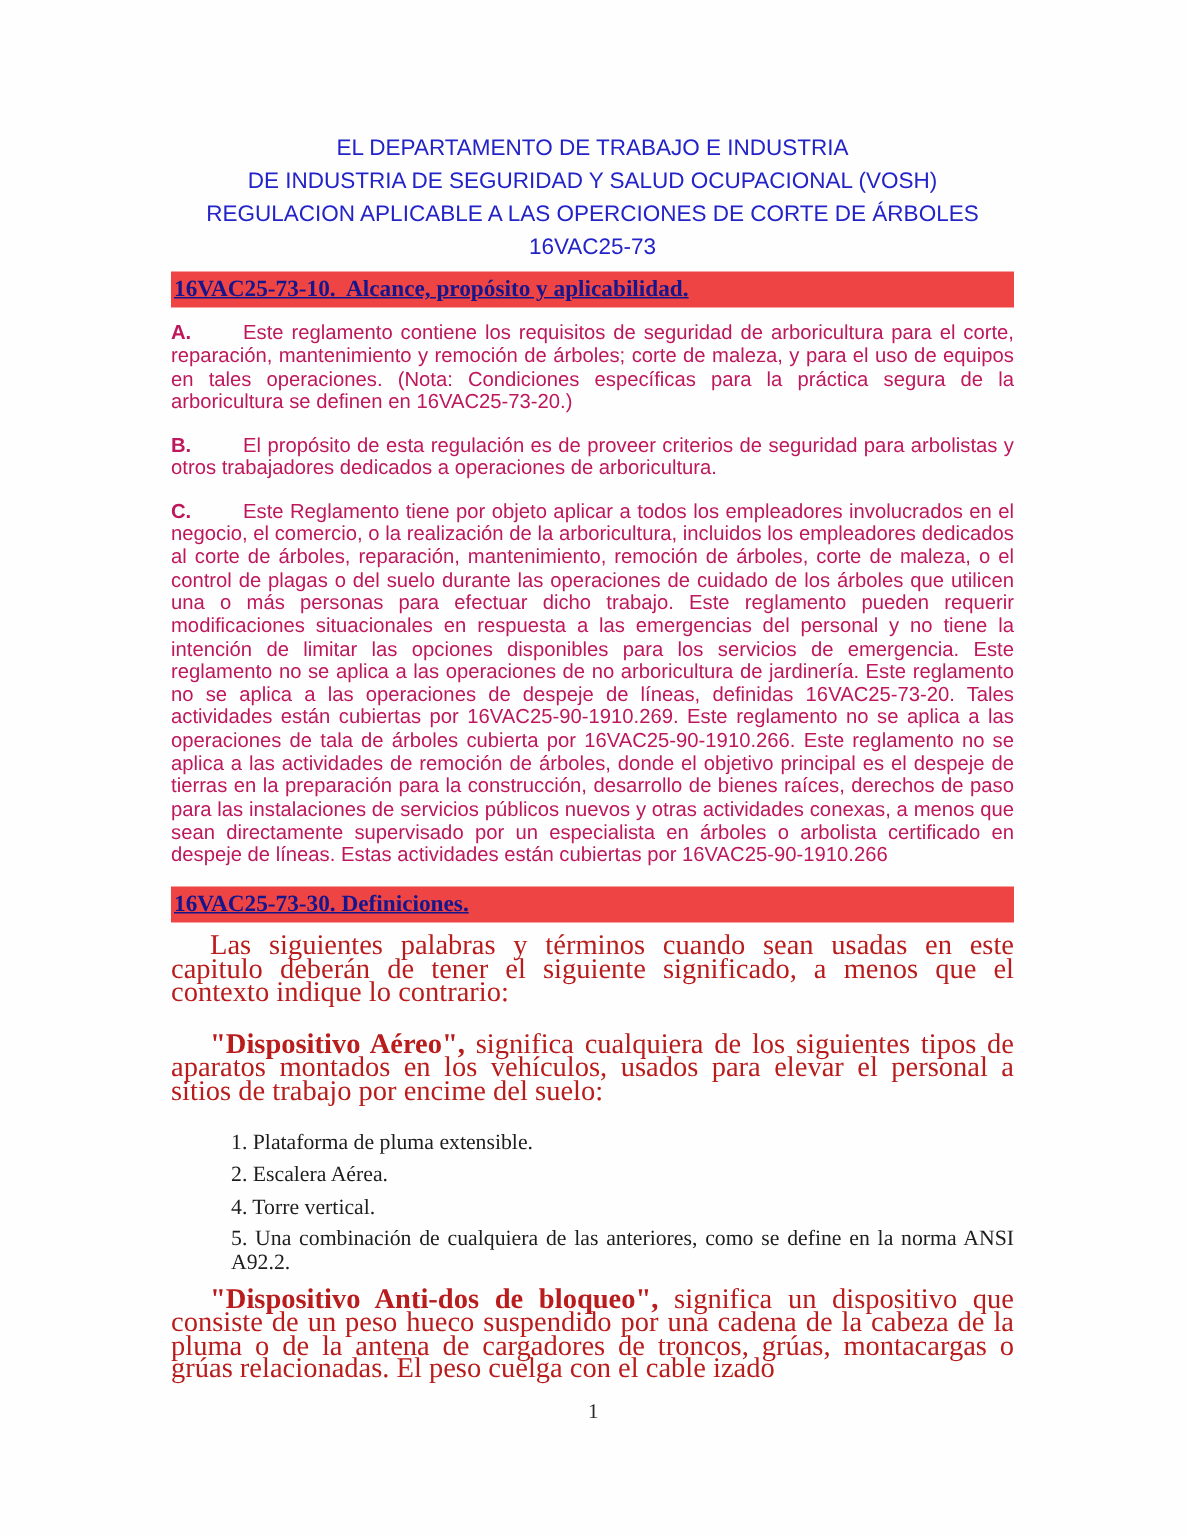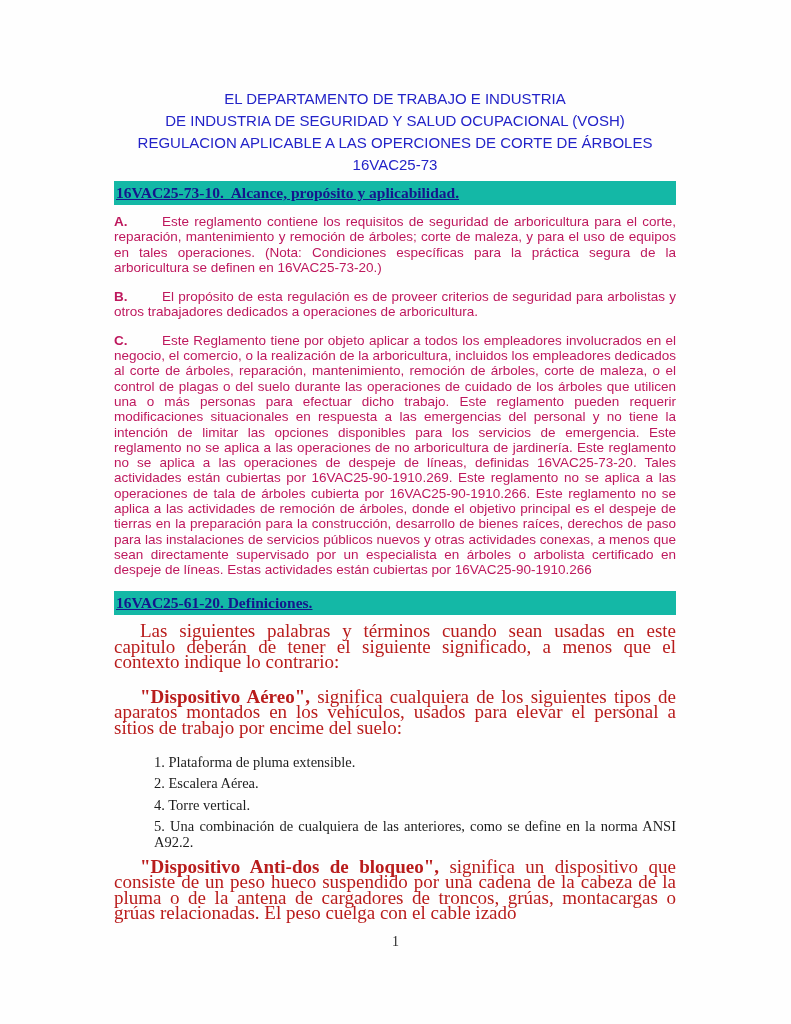--- a/index.html
+++ b/index.html
@@ -21,21 +21,21 @@
   .doc-title {
     font-family: "Liberation Sans", sans-serif;
     font-weight: normal;
     font-size: 15px;
     line-height: 22px;
     text-align: center;
     color: #2323c8;
   }
   
   .section-heading {
-    background: #14b8a6;
+    background: #ef4444;
     font-family: "Liberation Serif", serif;
     font-weight: bold;
     font-size: 15.5px;
     line-height: 18px;
     color: #15158c;
     padding: 3px 2px 3px 2px;
   }
   .section-heading .hd-text {
     text-decoration: underline;
     white-space: pre-wrap;
@@ -110,21 +110,21 @@
       <span class="hd-text">16VAC25-73-10.  Alcance, propósito y aplicabilidad.</span>
     </div>
 
     <p class="para-sans first"><span class="para-label">A.</span><span>Este reglamento contiene los requisitos de seguridad de arboricultura para el corte, reparación, mantenimiento y remoción de árboles; corte de maleza, y para el uso de equipos en tales operaciones. (Nota: Condiciones específicas para la práctica segura de la arboricultura se definen en 16VAC25-73-20.)</span></p>
 
     <p class="para-sans"><span class="para-label">B.</span><span>El propósito de esta regulación es de proveer criterios de seguridad para arbolistas y otros trabajadores dedicados a operaciones de arboricultura.</span></p>
 
     <p class="para-sans"><span class="para-label">C.</span><span>Este Reglamento tiene por objeto aplicar a todos los empleadores involucrados en el negocio, el comercio, o la realización de la arboricultura, incluidos los empleadores dedicados al corte de árboles, reparación, mantenimiento, remoción de árboles, corte de maleza, o el control de plagas o del suelo durante las operaciones de cuidado de los árboles que utilicen una o más personas para efectuar dicho trabajo. Este reglamento pueden requerir modificaciones situacionales en respuesta a las emergencias del personal y no tiene la intención de limitar las opciones disponibles para los servicios de emergencia. Este reglamento no se aplica a las operaciones de no arboricultura de jardinería. Este reglamento no se aplica a las operaciones de despeje de líneas, definidas 16VAC25-73-20. Tales actividades están cubiertas por 16VAC25-90-1910.269. Este reglamento no se aplica a las operaciones de tala de árboles cubierta por 16VAC25-90-1910.266. Este reglamento no se aplica a las actividades de remoción de árboles, donde el objetivo principal es el despeje de tierras en la preparación para la construcción, desarrollo de bienes raíces, derechos de paso para las instalaciones de servicios públicos nuevos y otras actividades conexas, a menos que sean directamente supervisado por un especialista en árboles o arbolista certificado en despeje de líneas. Estas actividades están cubiertas por 16VAC25-90-1910.266</span></p>
 
     <div class="section-heading heading-2">
-      <span class="hd-text">16VAC25-61-20. Definiciones.</span>
+      <span class="hd-text">16VAC25-73-30. Definiciones.</span>
     </div>
 
     <p class="para-serif">Las siguientes palabras y términos cuando sean usadas en este capitulo deberán de tener el siguiente significado, a menos que el contexto indique lo contrario:</p>
 
     <p class="para-serif"><span class="def-term">"Dispositivo Aéreo",</span><span> significa cualquiera de los siguientes tipos de aparatos montados en los vehículos, usados para elevar el personal a sitios de trabajo por encime del suelo:</span></p>
 
     <ul class="def-list">
       <li class="def-item">1. Plataforma de pluma extensible.</li>
       <li class="def-item">2. Escalera Aérea.</li>
       <li class="def-item">4. Torre vertical.</li>

